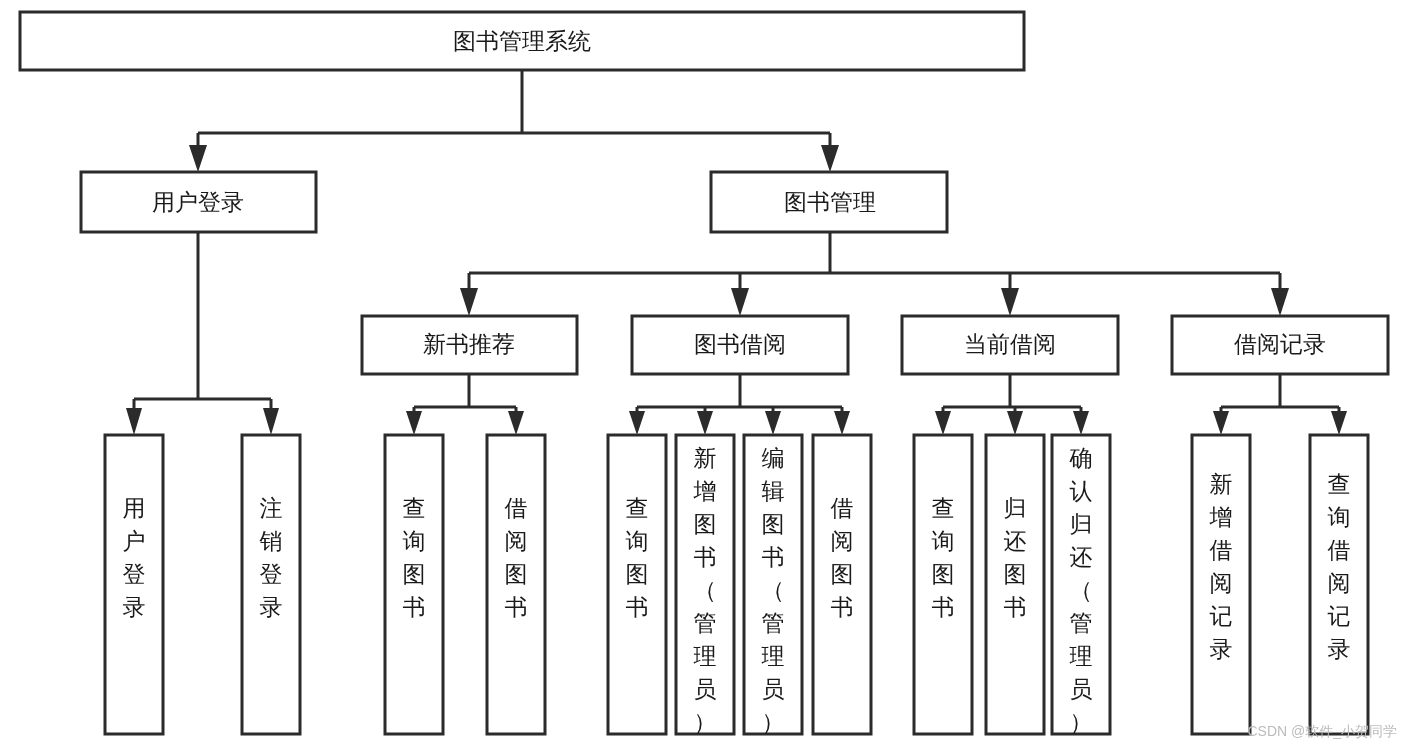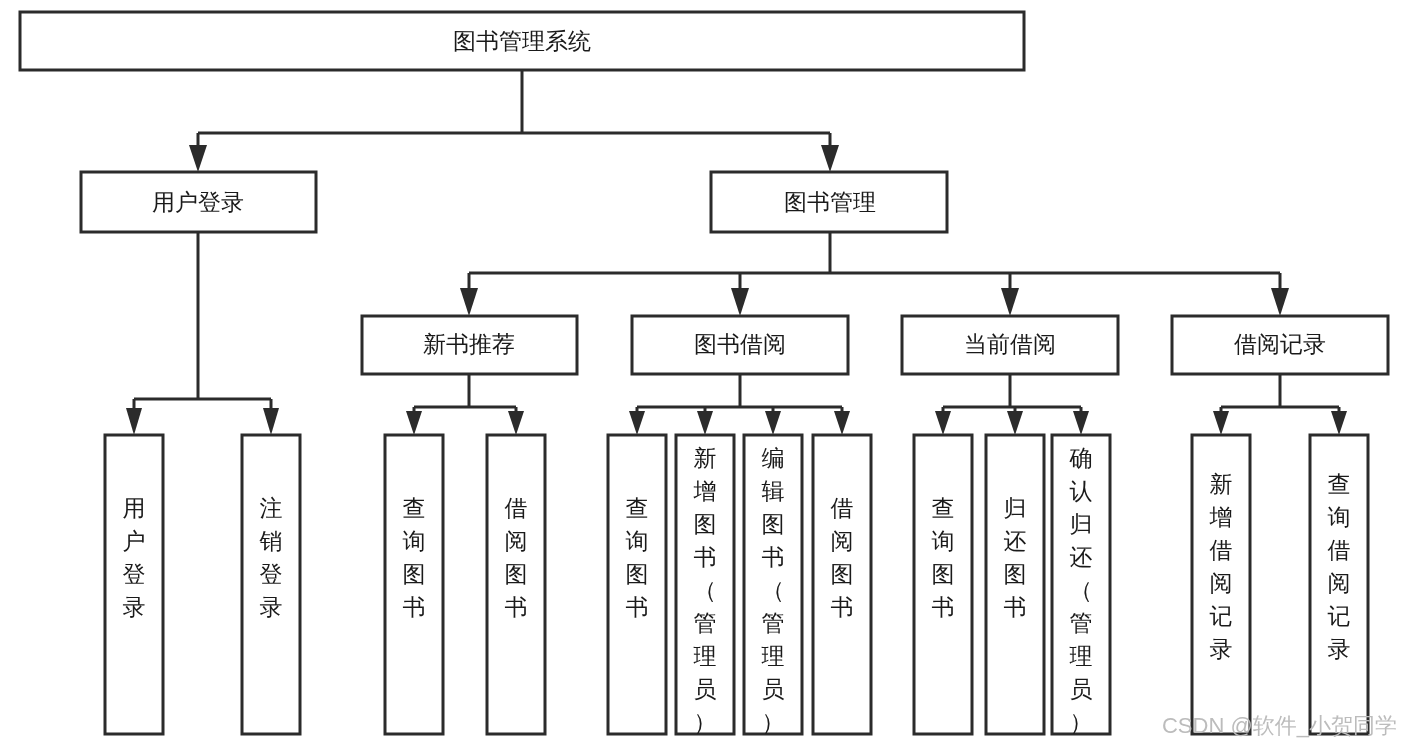--- a/index.html
+++ b/index.html
@@ -44,21 +44,21 @@
   }
   .arrow-head {
     fill: #2b2b2b;
     stroke: none;
   }
   .watermark-text {
     position: absolute;
     right: 8px;
     bottom: 6px;
     font-family: "Liberation Sans", "DejaVu Sans", sans-serif;
-    font-size: 22px;
+    font-size: 14px;
     color: #bcbcbc;
     white-space: nowrap;
     pointer-events: none;
   }
 </style>
 </head>
 <body>
 
 <svg id="diagram" viewBox="0 0 1405 747" xmlns="http://www.w3.org/2000/svg">
 

